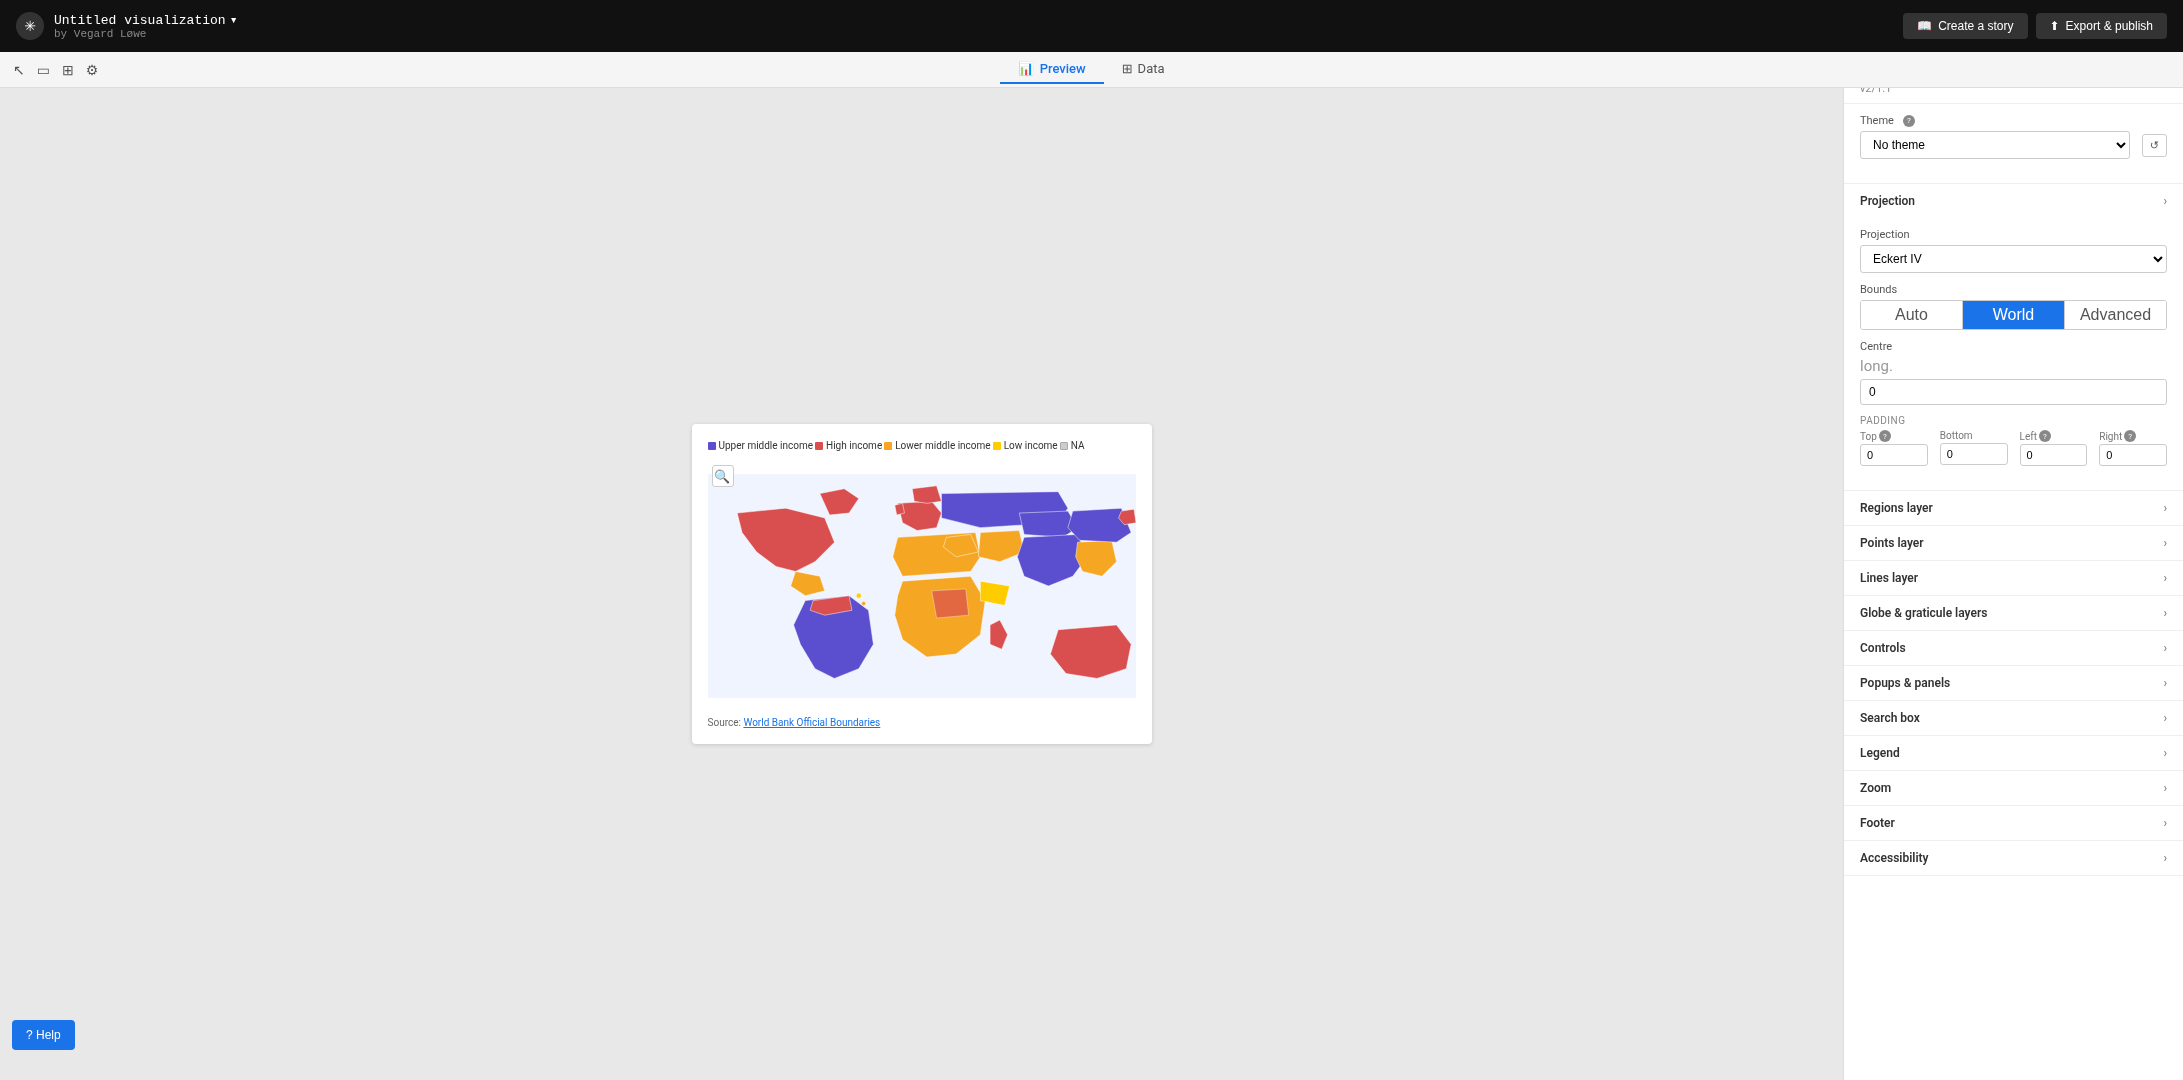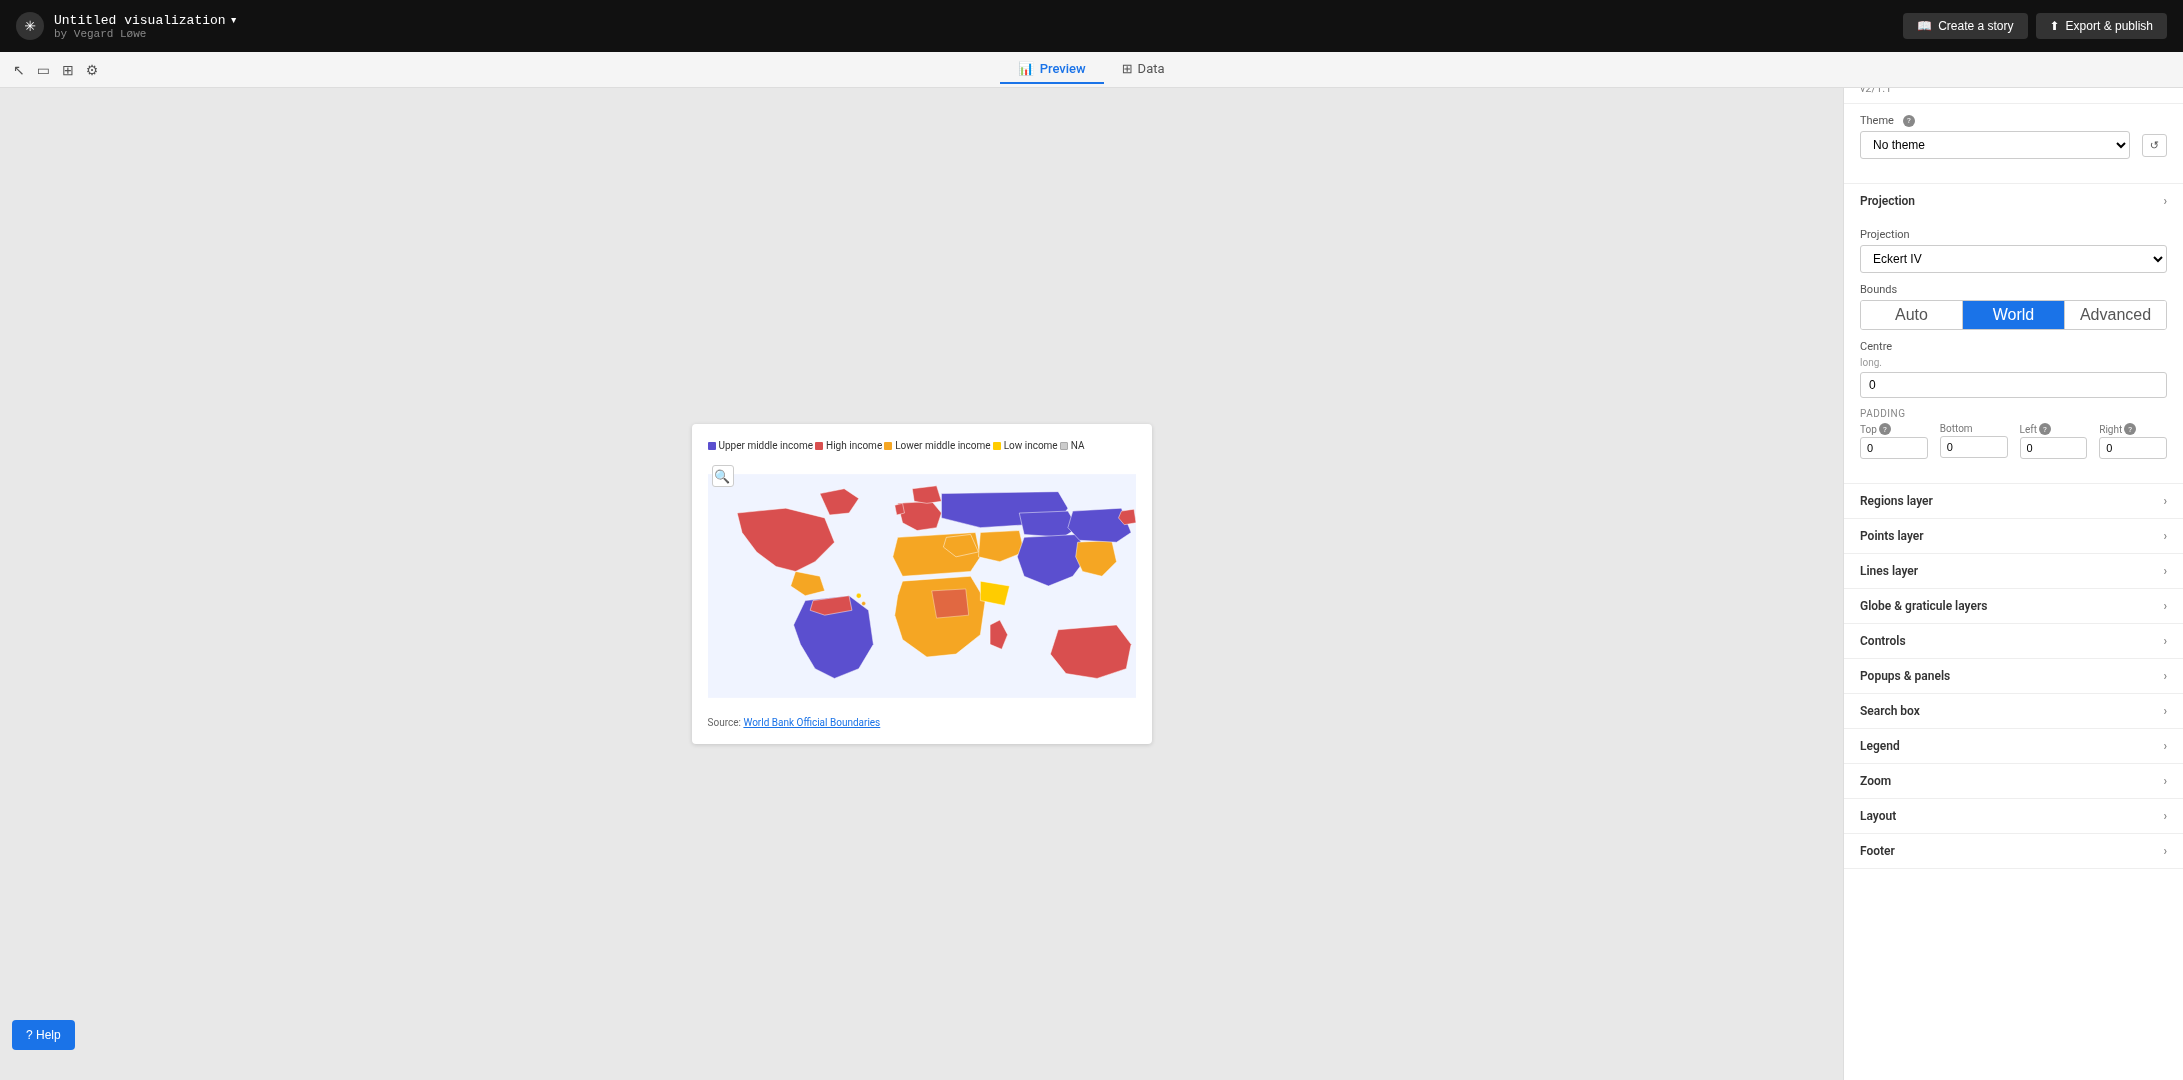--- a/index.html
+++ b/index.html
@@ -365,21 +365,21 @@
           <button class="bounds-btn">Auto</button>
           <button class="bounds-btn active">World</button>
           <button class="bounds-btn">Advanced</button>
         </div>
       </div>
 
       <div class="form-group">
         <div class="form-label">
           <span>Centre</span>
         </div>
-        <div class="form-label" style="color:#999;font-size:10px;">long.</div>
+        <div class="form-label" style="color:#999;font-size:15px;">long.</div>
         <input class="form-input" type="text" value="0" style="">
       </div>
 
       <div class="form-group">
         <div class="form-label" style="font-size:10px;letter-spacing:0.5px;text-transform:uppercase;color:#888;">PADDING</div>
         <div class="padding-row">
           <div class="padding-col">
             <div class="padding-label">
               <span>Top</span>
               <span class="help-icon">?</span>
@@ -467,30 +467,30 @@
     </div>
   </div>
 
   <div class="panel-section">
     <div class="panel-section-header">
       <span>Zoom</span>
       <span class="expand-icon arrow-right"></span>
     </div>
   </div>
 
-  <div class="panel-section">
-    <div class="panel-section-header">
-      <span>Layout</span>
-      <span class="expand-icon arrow-right"></span>
-    </div>
-  </div>
 
 
   <div class="panel-section">
     <div class="panel-section-header">
       <span>Footer</span>
       <span class="expand-icon arrow-right"></span>
     </div>
   </div>
 
+  <div class="panel-section">
+    <div class="panel-section-header">
+      <span>Accessibility</span>
+      <span class="expand-icon arrow-right"></span>
+    </div>
+  </div>
 </div>
 
 <button class="help-btn">? Help</button>
 
 </body></html>

